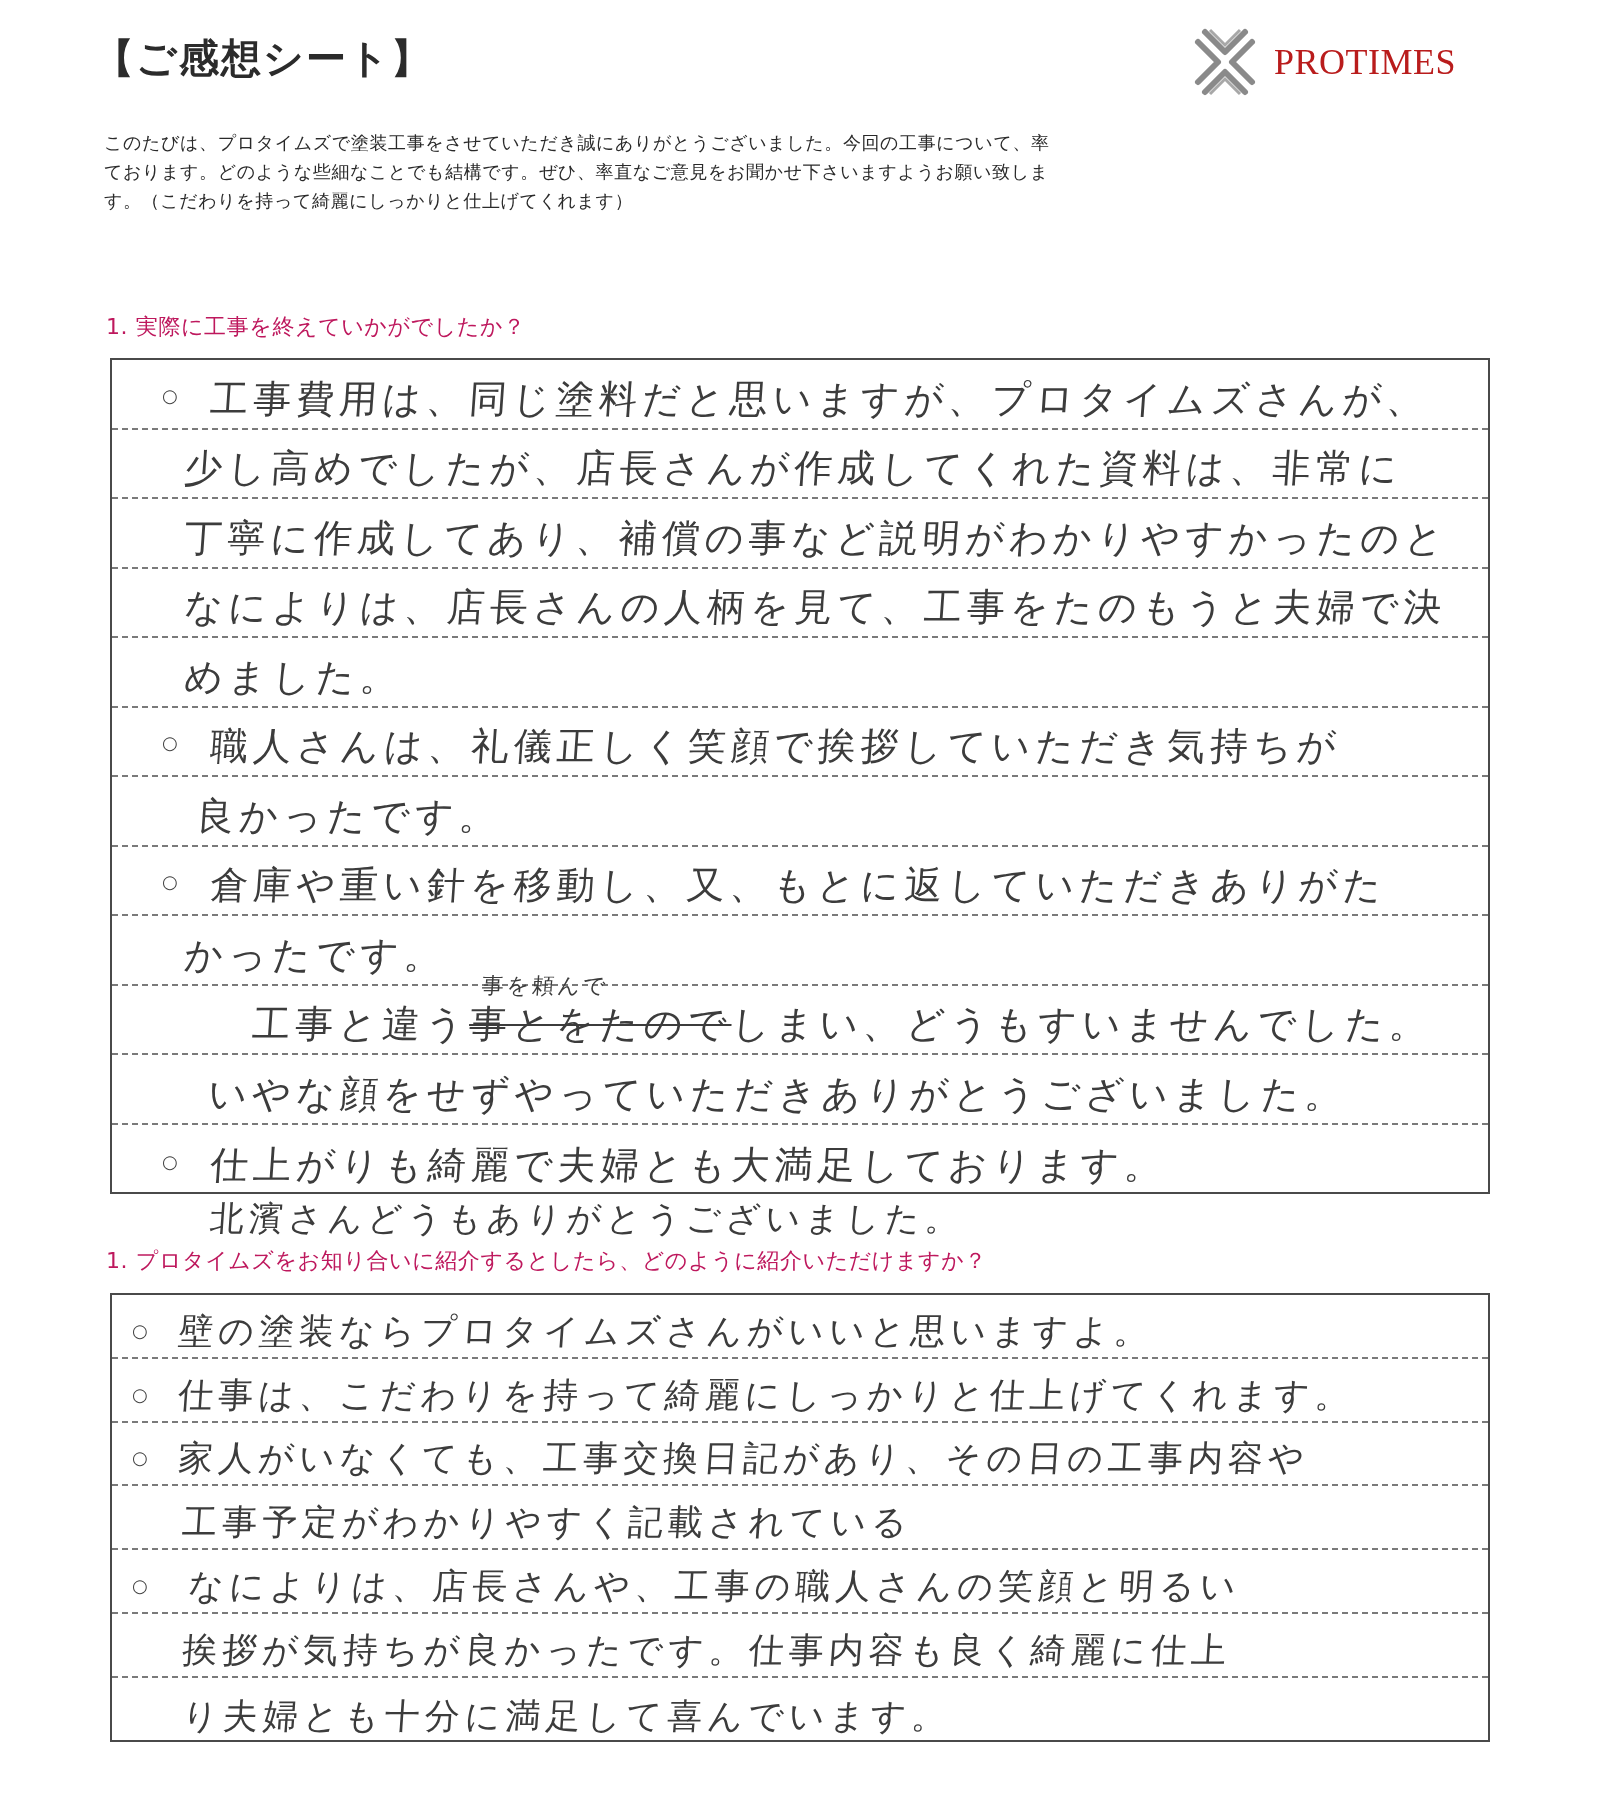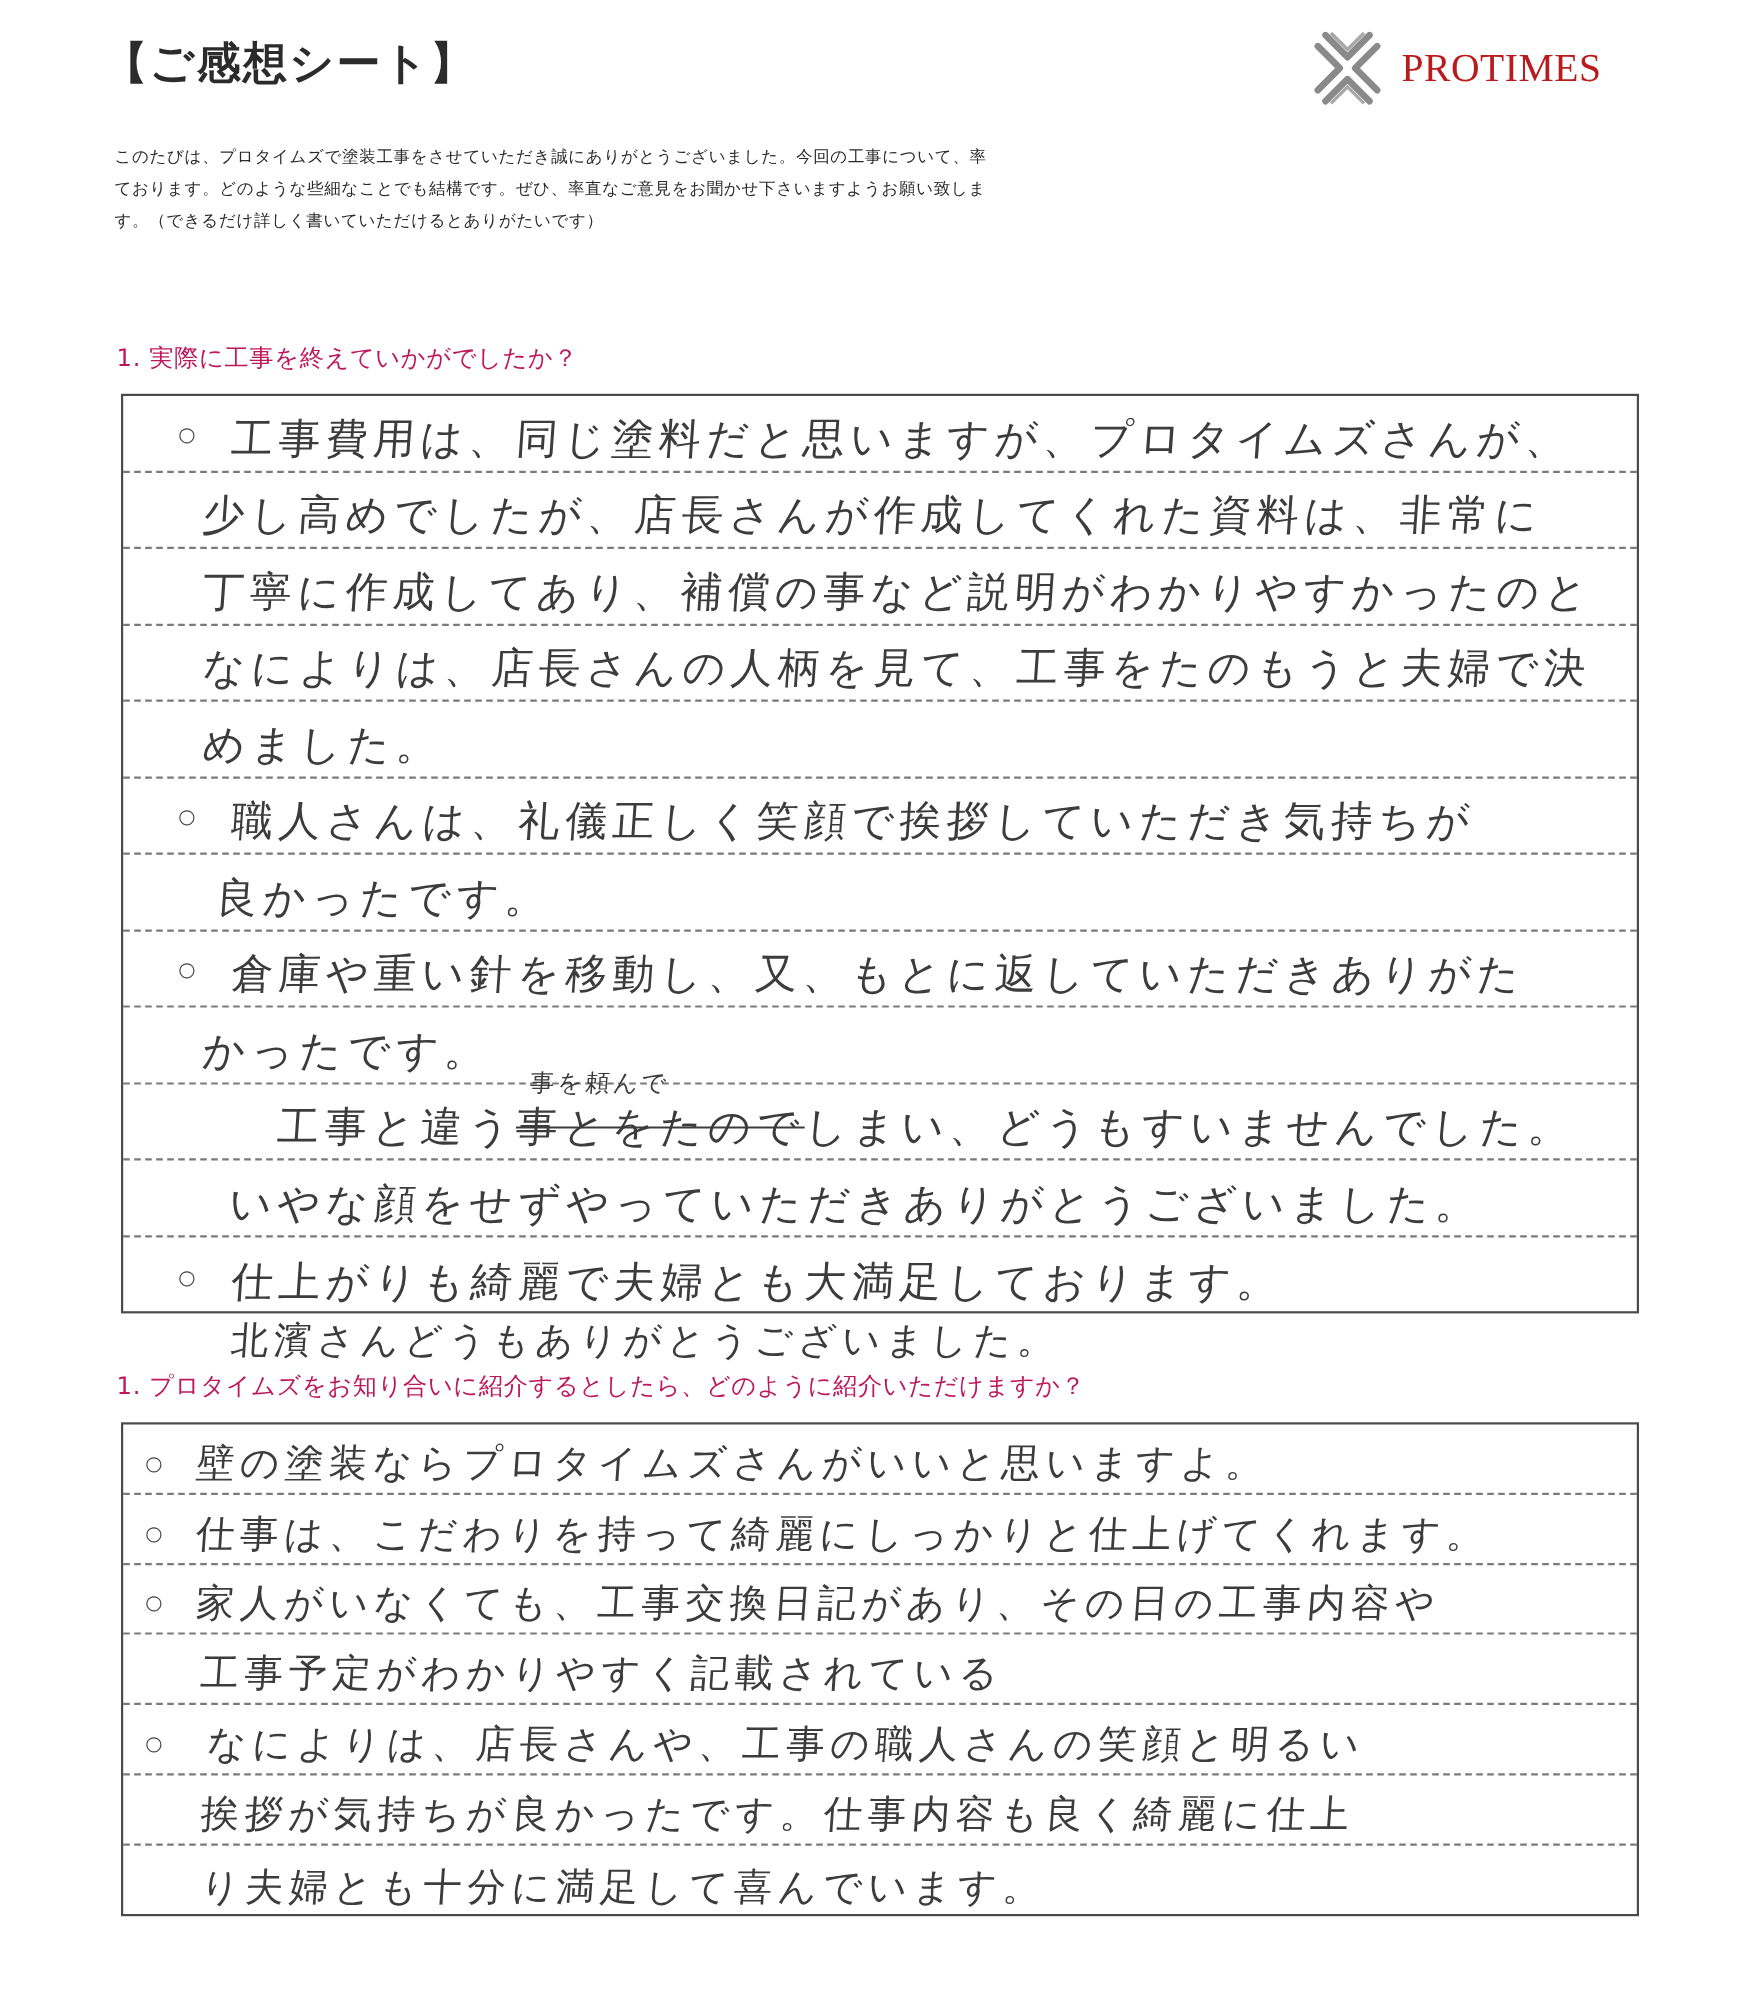--- a/index.html
+++ b/index.html
@@ -43,21 +43,21 @@
       font-size: 36px;
       color: #b91c1c;
       margin-left: 4px;
       letter-spacing: 0.5px;
     }
     .intro {
       position: absolute;
       left: 104px;
       top: 128px;
       width: 1390px;
-      font-size: 15px;
+      font-size: 18px;
       line-height: 29px;
       color: #2a2a2a;
       letter-spacing: 0.6px;
     }
     .intro p { margin: 0; white-space: nowrap; }
 
     .question {
       position: absolute;
       left: 106px;
       font-size: 22px;
@@ -150,21 +150,21 @@
       <path d="M30 8 L45 23 L60 8"></path>
       <path d="M30 72 L45 57 L60 72"></path>
     </g>
   </svg>
   <span class="logo-text">PROTIMES</span>
 </div>
 
 <div class="intro">
   <p>このたびは、プロタイムズで塗装工事をさせていただき誠にありがとうございました。今回の工事について、率</p>
   <p>ております。どのような些細なことでも結構です。ぜひ、率直なご意見をお聞かせ下さいますようお願い致しま</p>
-  <p>す。（できるだけ詳しく書いていただけるとありがたいです）</p>
+  <p>す。（こだわりを持って綺麗にしっかりと仕上げてくれます）</p>
 </div>
 
 <div class="question q1">1. 実際に工事を終えていかがでしたか？</div>
 
 <div class="answer-box box1">
   <div class="row">
     <span class="bullet">○</span>
     <span class="hw">工事費用は、同じ塗料だと思いますが、プロタイムズさんが、</span>
   </div>
   <div class="row">

